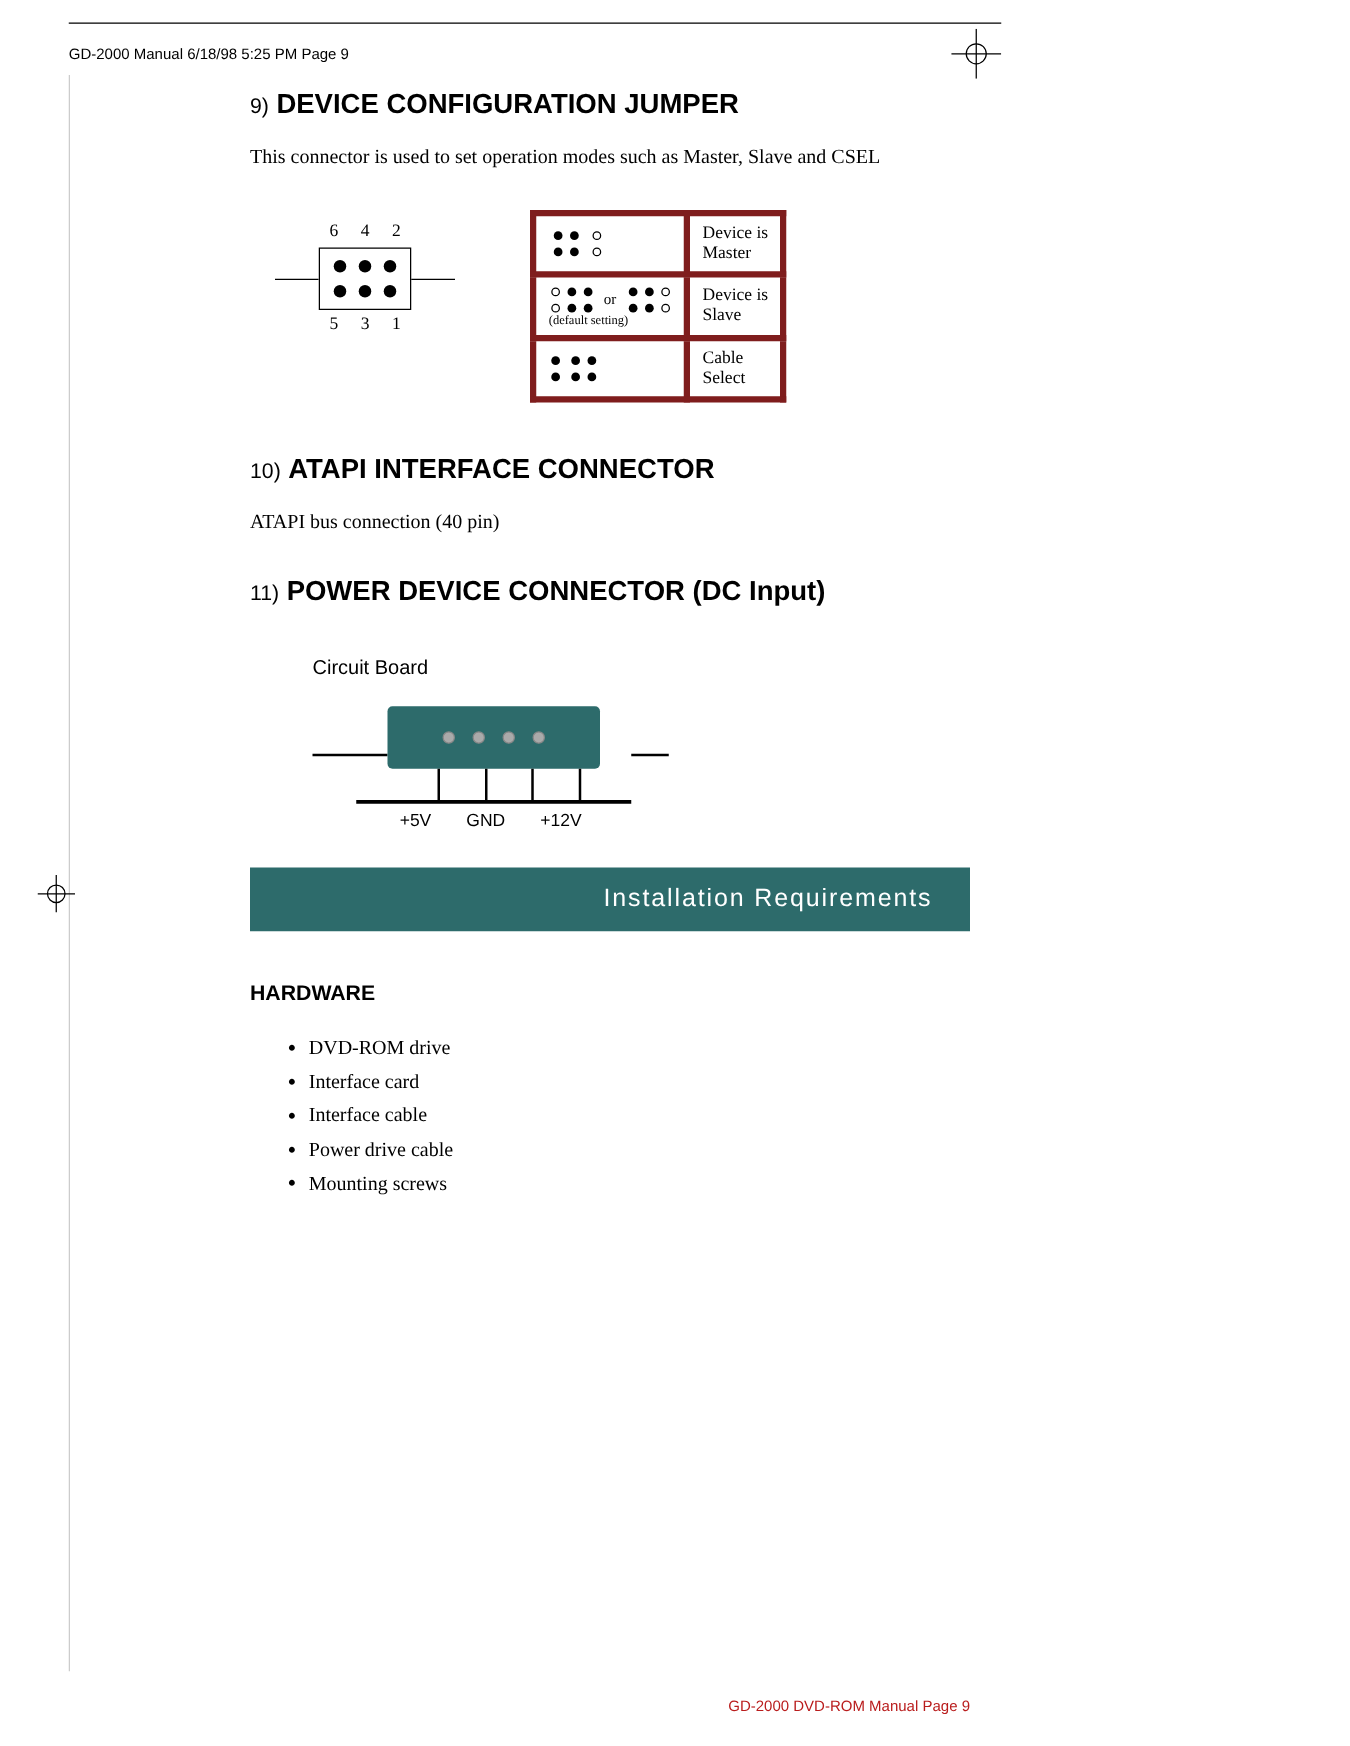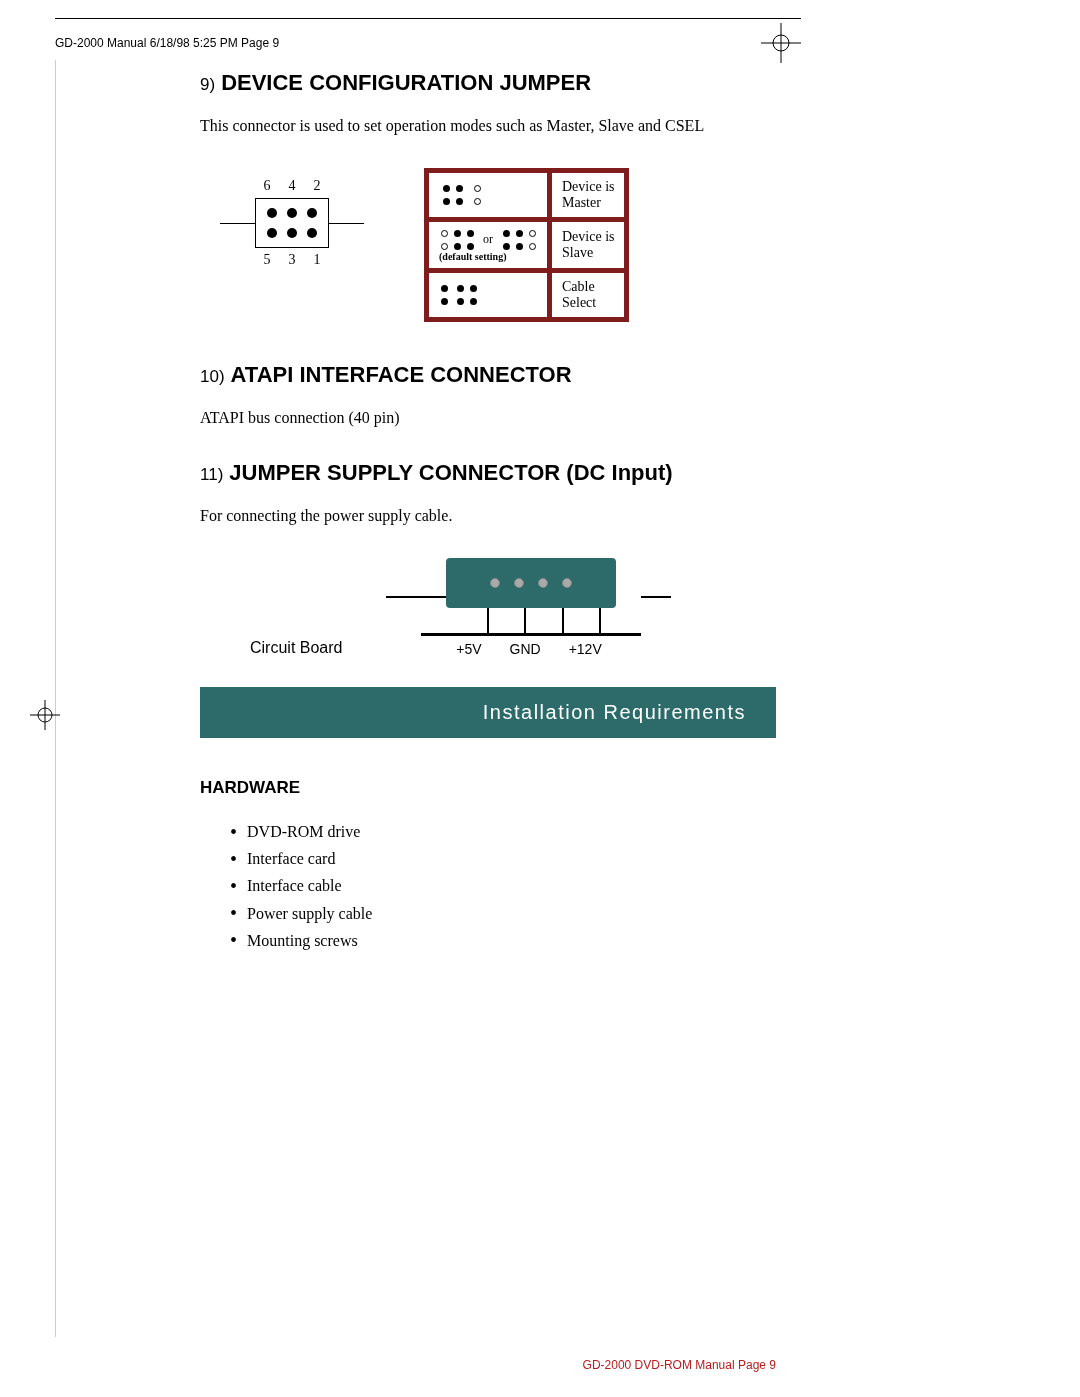--- a/index.html
+++ b/index.html
@@ -180,40 +180,40 @@
     }
 
     .or-text {
       font-size: 12px;
     }
 
     .default-label {
       font-size: 10px;
       text-align: right;
       color: #000;
-      font-weight: bold;
     }
 
     
     .section-block {
       margin-bottom: 30px;
     }
 
     .section-heading-row {
       display: flex;
       align-items: baseline;
       margin-bottom: 8px;
     }
 
     
     .circuit-diagram {
       display: flex;
-      align-items: flex-end;
+      align-items: flex-start;
       margin: 30px 0 20px 50px;
-      gap: 44px;
+      gap: 21px;
+      flex-direction: column;
     }
 
     .circuit-label {
       font-size: 16px;
       font-family: Arial, sans-serif;
     }
 
     .voltage-labels {
       display: flex;
       gap: 28px;
@@ -422,23 +422,22 @@
       <div class="section-heading-row">
         <span class="section-number">10)</span>
         <span class="section-title">ATAPI INTERFACE CONNECTOR</span>
       </div>
       <div class="section-body">ATAPI bus connection (40 pin)</div>
     </div>
 
     <div class="section-block">
       <div class="section-heading-row">
         <span class="section-number">11)</span>
-        <span class="section-title">JUMPER SUPPLY CONNECTOR (DC Input)</span>
+        <span class="section-title">POWER DEVICE CONNECTOR (DC Input)</span>
       </div>
-      <div class="section-body">For connecting the power supply cable.</div>
 
       <div class="circuit-diagram">
         <span class="circuit-label">Circuit Board</span>
 
         <div style="display:flex; flex-direction:column; align-items:center;">
 
           <div style="display:flex; align-items:center;">
             <div style="width:60px; height:2px; background:#000;"></div>
 
             <div style="position:relative;">
@@ -482,21 +481,21 @@
         <li>
             <span class="bullet">•</span>
             <span>Interface card</span>
           </li>
         <li>
             <span class="bullet">•</span>
             <span>Interface cable</span>
           </li>
         <li>
             <span class="bullet">•</span>
-            <span>Power supply cable</span>
+            <span>Power drive cable</span>
           </li>
         <li>
             <span class="bullet">•</span>
             <span>Mounting screws</span>
           </li>
       </ul>
     </div>
 
   </div>
 

